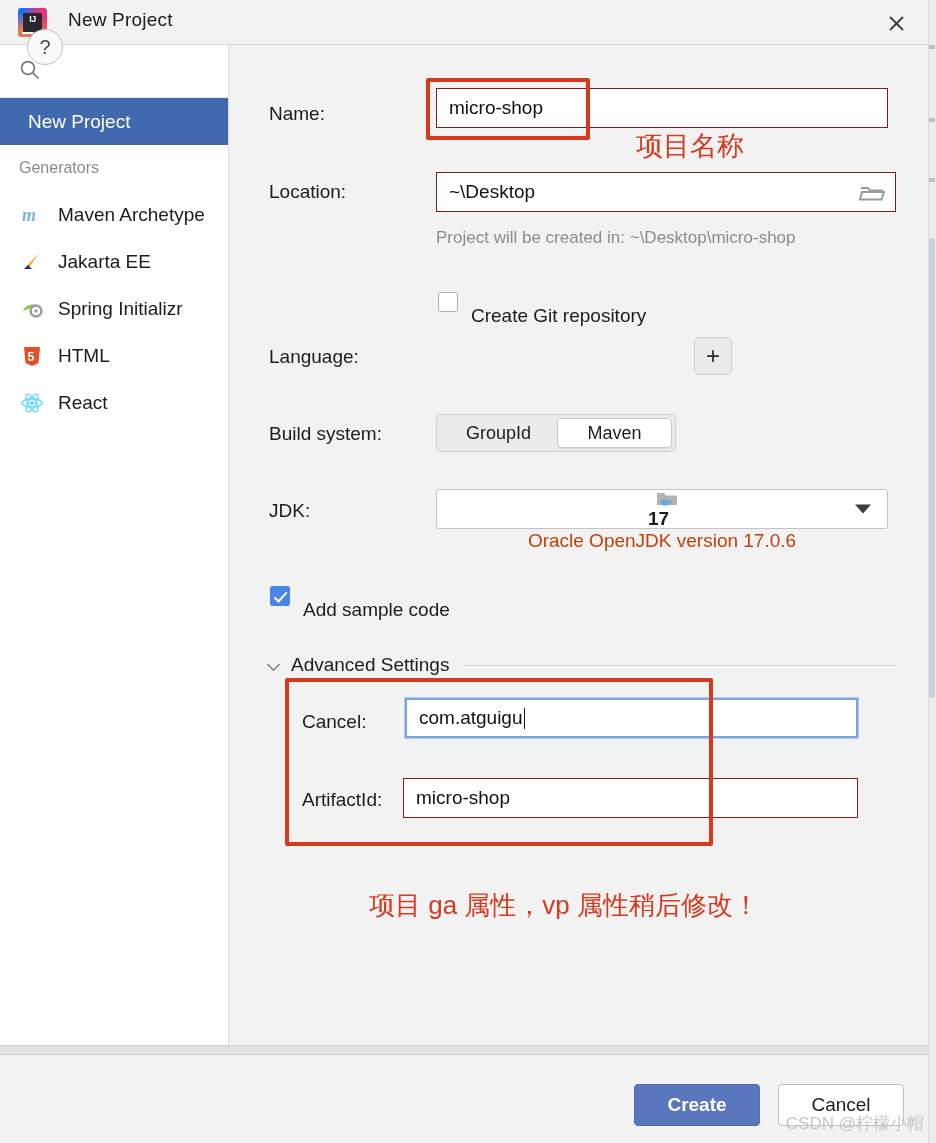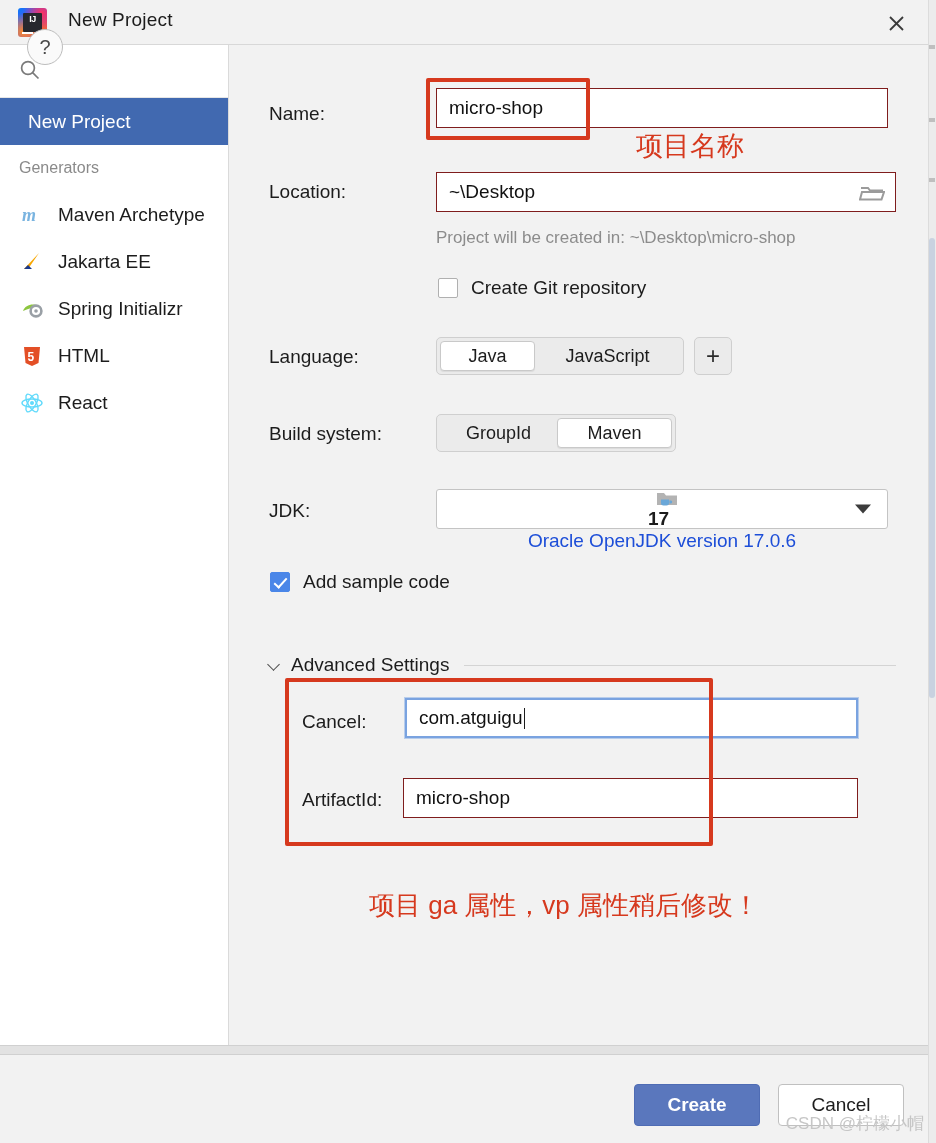--- a/index.html
+++ b/index.html
@@ -231,20 +231,21 @@
     width: 5px; height: 11px;
     border: solid #ffffff;
     border-width: 0 2.4px 2.4px 0;
     transform: rotate(42deg);
   }
   .cb-label {
     margin-left: 13px;
     font-size: 19px;
     color: #1c1c1c;
     white-space: nowrap;
+    margin-top: 28px;
   }
 
   
   .seg {
     position: absolute;
     display: flex;
     background: #ebebeb;
     border: 1px solid #cfcfcf;
     border-radius: 5px;
     box-sizing: border-box;
@@ -287,21 +288,21 @@
     background: #ffffff;
     border: 1px solid #c4c4c4;
     border-radius: 3px;
     box-sizing: border-box;
     display: flex;
     align-items: center;
     cursor: pointer;
   }
   .combo-ico { margin-left: 18px; margin-right: 8px; display: flex; }
   .combo-ver { font-size: 19px; color: #1c1c1c; font-weight: bold; margin-right: 7px; }
-  .combo-desc { font-size: 19px; color: #1d4ed8; white-space: nowrap; }
+  .combo-desc { font-size: 19px; color: #c2410c; white-space: nowrap; }
   .combo-arrow {
     position: absolute;
     right: 16px; top: 50%;
     transform: translateY(-50%);
     width: 0; height: 0;
     border-left: 8px solid transparent;
     border-right: 8px solid transparent;
     border-top: 9px solid #3c3c3c;
   }
 
@@ -551,24 +552,20 @@
       </svg>
     </div>
     <div class="hint" style="left:206px; top:183px;">Project will be created in: ~\Desktop\micro-shop</div>
 
     <div class="cb-wrap" style="left:208px; top:232px;">
       <span class="cbox"></span>
       <span class="cb-label">Create Git repository</span>
     </div>
 
     <div class="row-label" style="left:39px; top:301px;">Language:</div>
-    <div class="seg" style="left:206px; top:292px; width:248px;">
-      <div class="seg-opt active" style="width:96px;">Java</div>
-      <div class="seg-opt" style="width:146px;">JavaScript</div>
-    </div>
     <div class="plus-btn" style="left:464px; top:292px;">+</div>
 
     <div class="row-label" style="left:39px; top:378px;">Build system:</div>
     <div class="seg" style="left:206px; top:369px; width:240px;">
       <div class="seg-opt" style="width:118px;">GroupId</div>
       <div class="seg-opt active" style="width:116px;">Maven</div>
     </div>
 
     <div class="row-label" style="left:39px; top:455px;">JDK:</div>
     <div class="combo" style="left:206px; top:444px; width:452px; height:40px;flex-direction:column;">

